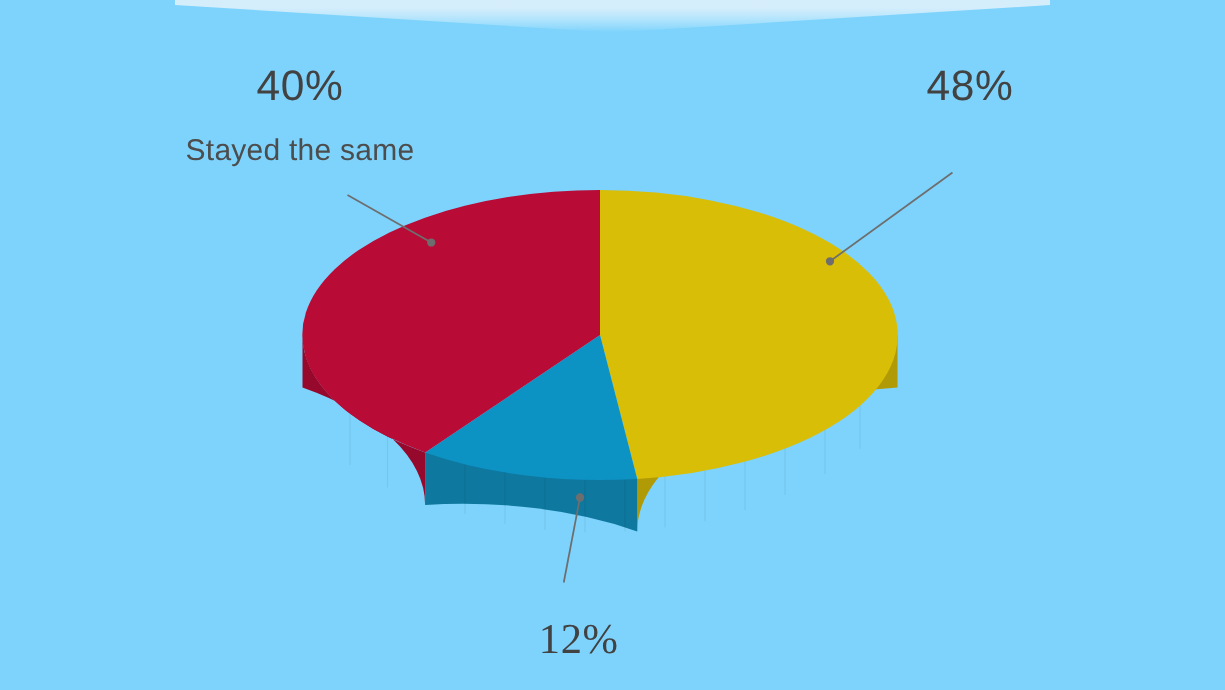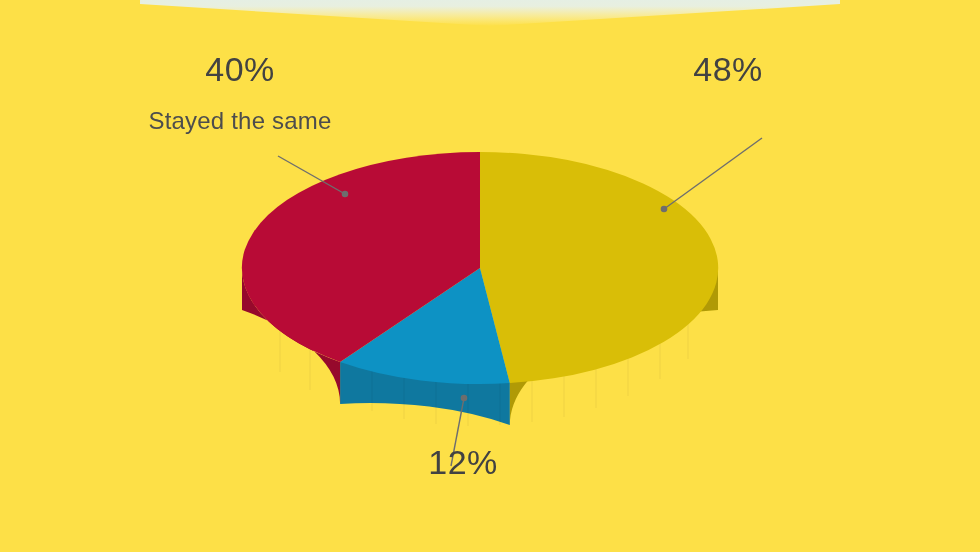--- a/index.html
+++ b/index.html
@@ -9,21 +9,21 @@
     background: #ffffff;
   }
   body {
     font-family: "Liberation Sans", "DejaVu Sans", sans-serif;
     -webkit-font-smoothing: antialiased;
   }
   #stage {
     position: relative;
     width: 980px;
     height: 552px;
-    background: #fde047;
+    background: #7dd3fc;
     overflow: hidden;
   }
   #chart-svg {
     position: absolute;
     left: 0;
     top: 0;
     width: 980px;
     height: 552px;
     display: block;
   }
@@ -50,28 +50,29 @@
     color: #4d4d4d;
     display: block;
     margin-top: 20px;
   }
   #label-stayed-the-same {
     left: 110px;
     top: 52px;
     width: 260px;
   }
   #label-increased {
-    left: 628px;
+    left: 676px;
     top: 52px;
     width: 200px;
   }
   #label-decreased {
     left: 368px;
-    top: 445px;
+    top: 494px;
     width: 190px;
+    font-family: Liberation Serif, serif;
   }
 </style>
 </head>
 <body>
 
 <div id="stage">
 
   <svg id="chart-svg" viewBox="0 0 980 552" xmlns="http://www.w3.org/2000/svg">
 
     <defs>

